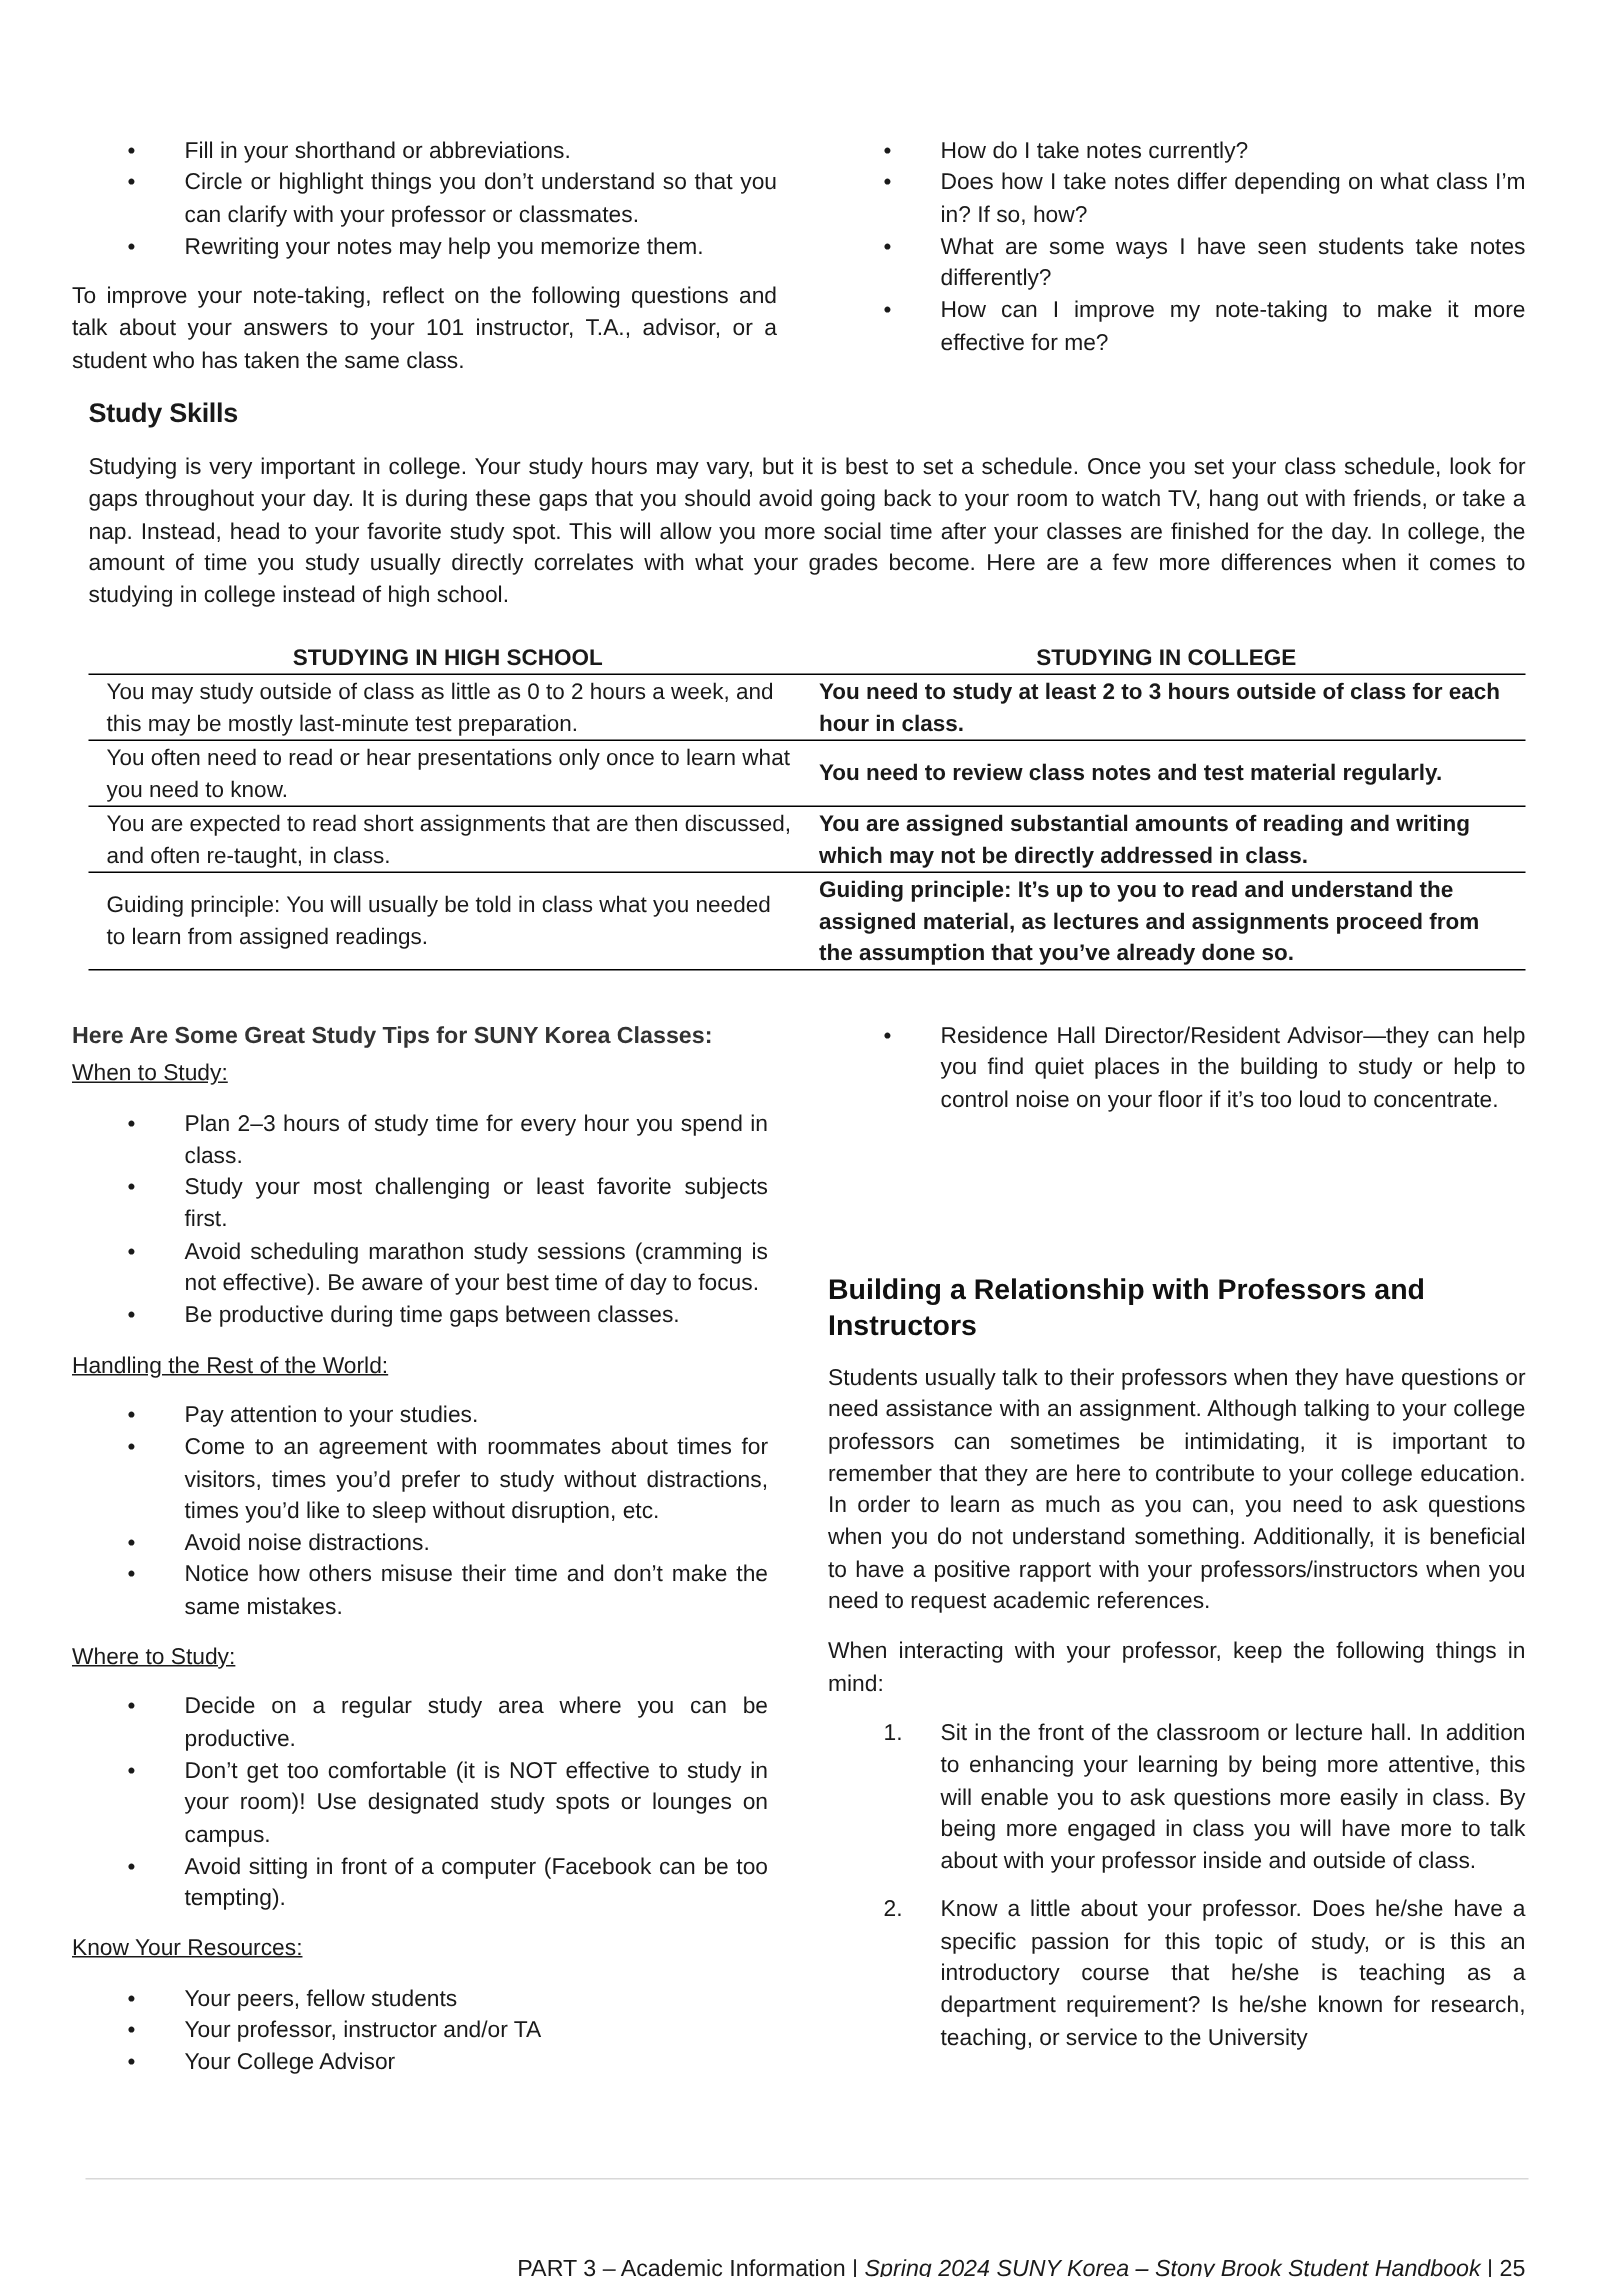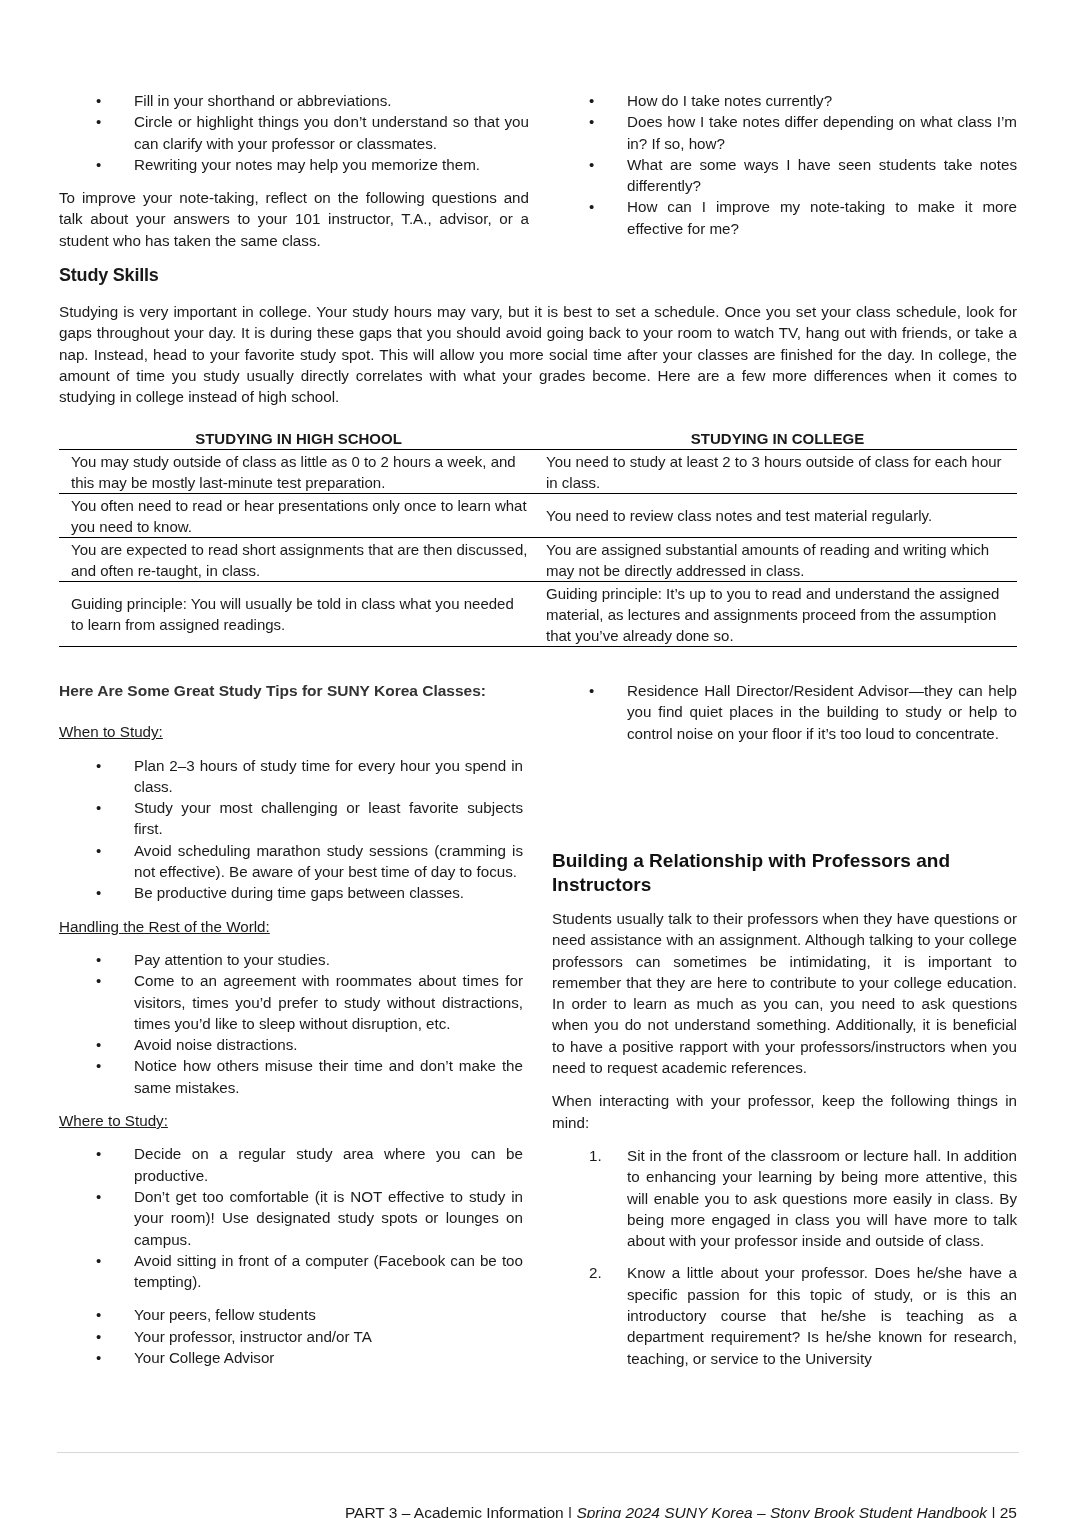--- a/index.html
+++ b/index.html
@@ -2,37 +2,37 @@
 <html><head>
 <meta charset="utf-8">
 <style>
   html, body { margin: 0; padding: 0; background: #ffffff; }
   body {
     width: 1075px; height: 1518px; position: relative; overflow: hidden;
     font-family: "Liberation Sans", "DejaVu Sans", sans-serif;
     color: #1a1a1a; font-size: 15.2px; line-height: 21.3px;
   }
   .abs { position: absolute; }
-  .col-left { left: 59px; width: 470px; }
+  .col-left { left: 48px; width: 470px; }
   .col-right { left: 552px; width: 465px; }
   .justify { text-align: justify; }
   ul.bullets { list-style: none; margin: 0; padding: 0; }
   ul.bullets li { position: relative; padding-left: 75px; text-align: justify; }
   ul.bullets li::before {
     content: "\2022"; position: absolute; left: 37px; top: 0; font-size: 15px;
   }
   .h-section { font-weight: bold; font-size: 18px; letter-spacing: -0.2px; }
   .h-sub { font-weight: bold; font-size: 15.5px; color: #333; }
   .underline-h { text-decoration: underline; margin: 0; }
   p { margin: 0; }
   table.compare { border-collapse: collapse; width: 958px; font-size: 15px; line-height: 21px; }
   table.compare th { font-weight: bold; text-align: center; border-bottom: 1px solid #000; padding: 0; height: 20px; }
   table.compare td { vertical-align: middle; border-bottom: 1px solid #000; padding: 0 8px 0 12px; height: 43px; }
   table.compare tr.last td { height: 64px; }
-  table.compare td.c2 { padding-left: 8px; }
+  table.compare td.c2 { padding-left: 8px; font-weight: bold; }
   ol.numbered { list-style: none; margin: 0; padding: 0; }
   ol.numbered li { position: relative; padding-left: 75px; text-align: justify; margin-bottom: 11px; }
   ol.numbered li .num { position: absolute; left: 37px; top: 0; }
   .footer-rule { left: 57px; top: 1452px; width: 962px; height: 1px; background: #d8d8d8; }
   .footer { right: 58px; top: 1502px; font-size: 15.5px; white-space: nowrap; }
   .footer i { font-style: italic; }
 </style>
 </head>
 <body>
 
@@ -82,21 +82,21 @@
         <td>Guiding principle: You will usually be told in class what you needed to learn from assigned readings.</td>
         <td class="c2">Guiding principle: It’s up to you to read and understand the assigned material, as lectures and assignments proceed from the assumption that you’ve already done so.</td>
       </tr>
     </tbody>
   </table>
 </div>
 
 <div class="abs col-left" style="top:680px; width:464px;">
   <div class="h-sub">Here Are Some Great Study Tips for SUNY Korea Classes:</div>
 
-  <p class="underline-h" style="margin-top:20px;">When to Study:</p>
+  <p class="underline-h" style="margin-top:4px;">When to Study:</p>
   <ul class="bullets" style="margin-top:12px;">
     <li>Plan 2–3 hours of study time for every hour you spend in class.</li>
     <li>Study your most challenging or least favorite subjects first.</li>
     <li>Avoid scheduling marathon study sessions (cramming is not effective). Be aware of your best time of day to focus.</li>
     <li>Be productive during time gaps between classes.</li>
   </ul>
 
   <p class="underline-h" style="margin-top:12px;">Handling the Rest of the World:</p>
   <ul class="bullets" style="margin-top:12px;">
     <li>Pay attention to your studies.</li>
@@ -105,20 +105,21 @@
     <li>Notice how others misuse their time and don’t make the same mistakes.</li>
   </ul>
 
   <p class="underline-h" style="margin-top:12px;">Where to Study:</p>
   <ul class="bullets" style="margin-top:12px;">
     <li>Decide on a regular study area where you can be productive.</li>
     <li>Don’t get too comfortable (it is NOT effective to study in your room)! Use designated study spots or lounges on campus.</li>
     <li>Avoid sitting in front of a computer (Facebook can be too tempting).</li>
   </ul>
 
+  <p class="underline-h" style="margin-top:12px;">Know Your Resources:</p>
   <ul class="bullets" style="margin-top:12px;">
     <li>Your peers, fellow students</li>
     <li>Your professor, instructor and/or TA</li>
     <li>Your College Advisor</li>
   </ul>
 </div>
 
 <div class="abs col-right" style="top:680px;">
   <ul class="bullets">
     <li>Residence Hall Director/Resident Advisor—they can help you find quiet places in the building to study or help to control noise on your floor if it’s too loud to concentrate.</li>

